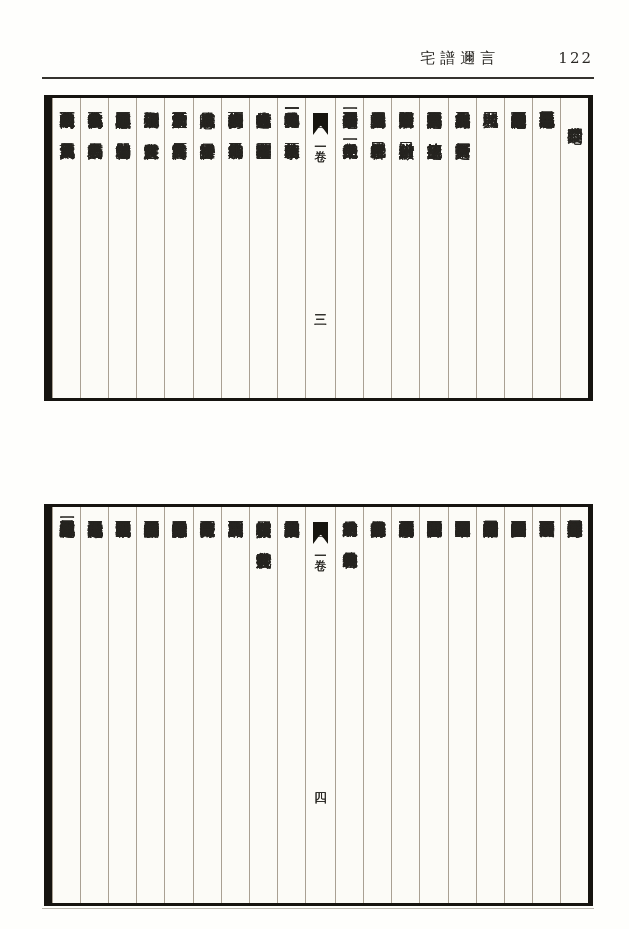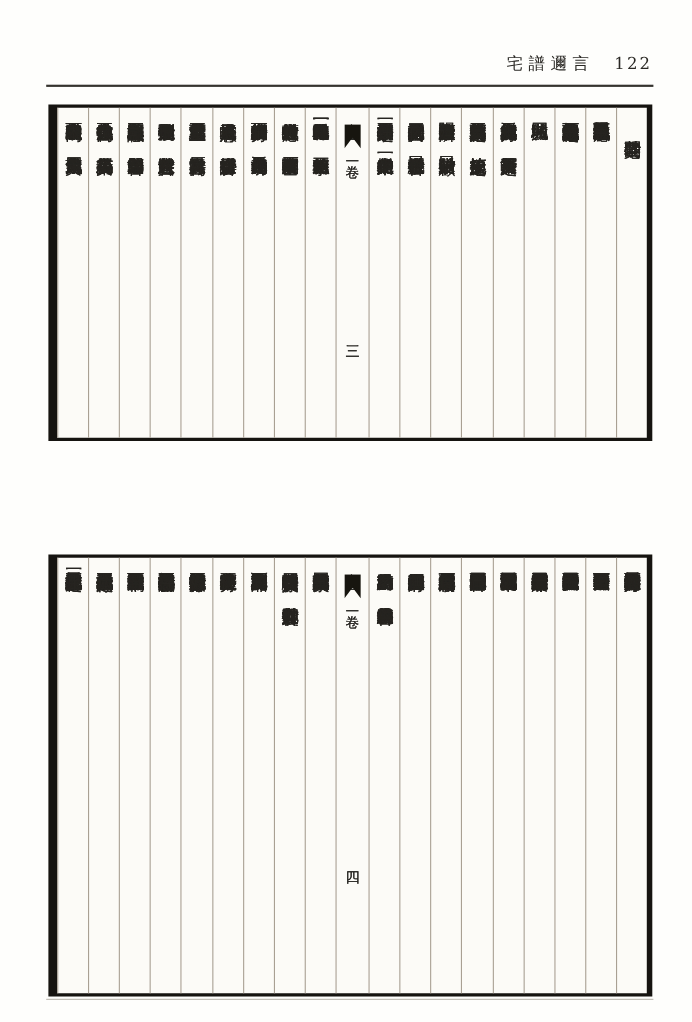--- a/index.html
+++ b/index.html
@@ -7,21 +7,21 @@
     position:relative;width:629px;height:929px;background:#fefefc;overflow:hidden;
     font-family:"DejaVu Serif","Liberation Serif",serif;color:#1f1d1a;
   }
   
   .header{
     position:absolute;top:49px;left:44px;width:549px;
     display:flex;justify-content:flex-end;align-items:baseline;gap:18px;
     font-size:15px;
   }
   .running-title{letter-spacing:5px;color:#2a2824;}
-  .pagenum{letter-spacing:2px;color:#2a2824;}
+  .pagenum{letter-spacing:2px;color:#2a2824;margin-left:40px;}
   .header-rule{position:absolute;top:77px;left:42px;width:552px;height:2px;background:#35332e;}
   .bottom-rule{position:absolute;top:908px;left:42px;width:552px;height:1px;background:#bcb8b0;}
   
   .block{
     position:absolute;left:44px;width:549px;box-sizing:border-box;
     display:flex;flex-direction:row-reverse;align-items:stretch;
     background:#fcfbf7;
     border:3px solid #161410;border-left-width:8px;border-right-width:5px;
   }
   #block-top{top:95px;height:306px;}

